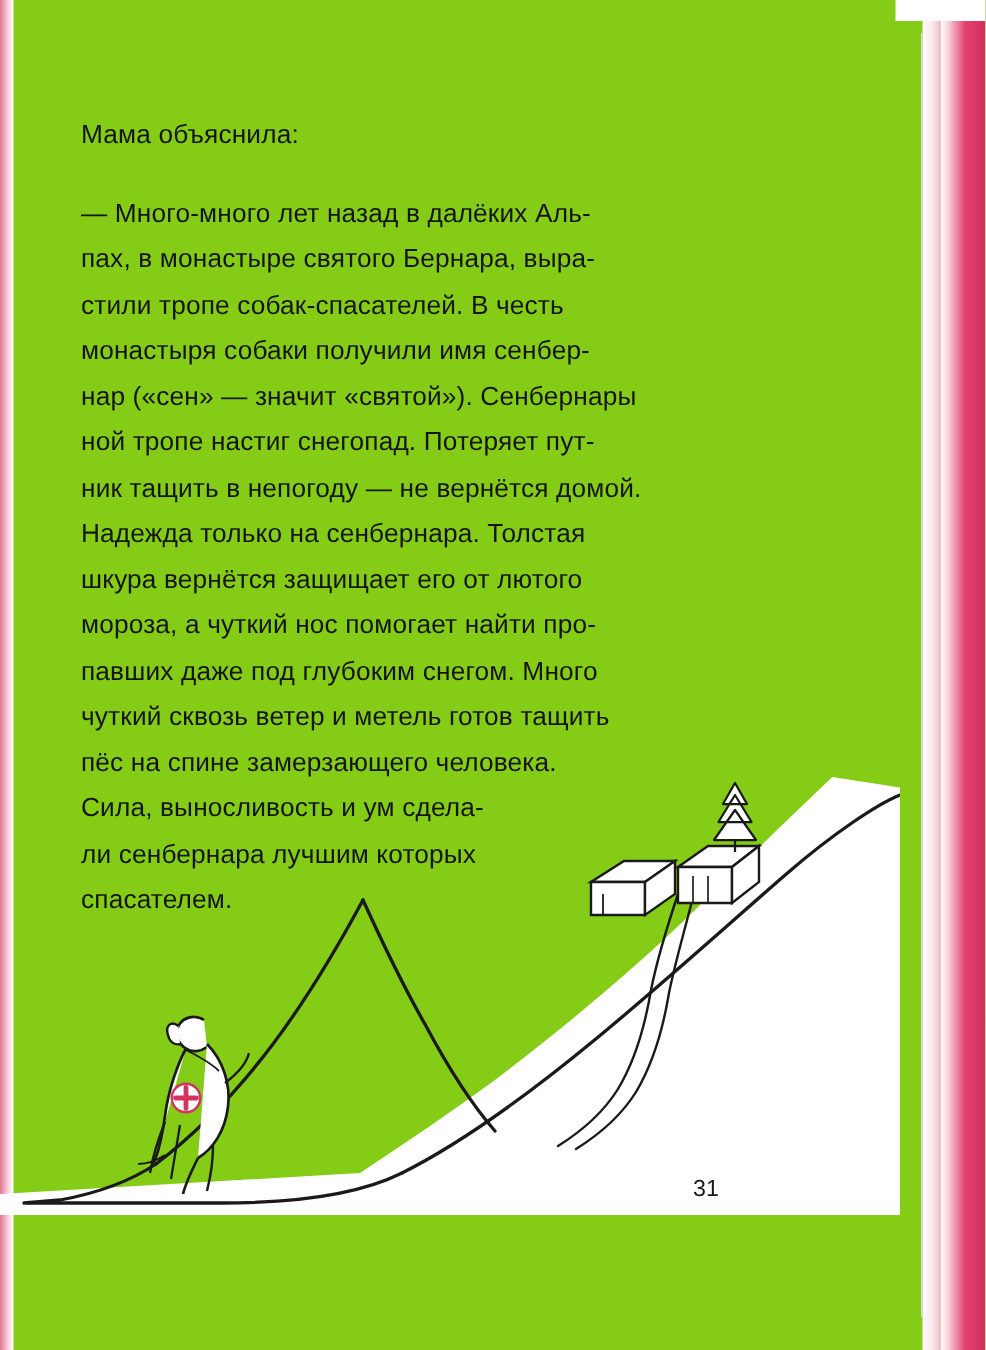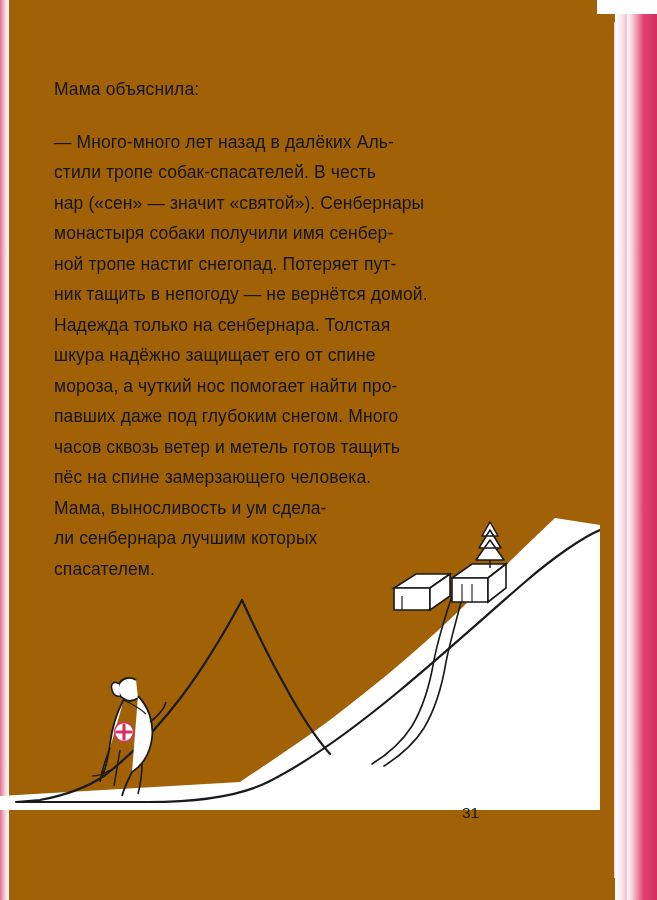--- a/index.html
+++ b/index.html
@@ -5,21 +5,21 @@
   html, body {
     margin: 0;
     padding: 0;
     background: #ffffff;
   }
   #page {
     position: relative;
     width: 657px;
     height: 900px;
     overflow: hidden;
-    background: #a16207;
+    background: #84cc16;
     font-family: "Liberation Sans", sans-serif;
   }
 
   
   .edge-right {
     position: absolute;
     top: 0;
     right: 0;
     width: 30px;
     height: 900px;
@@ -94,21 +94,21 @@
     position: absolute;
     left: 0;
     top: 470px;
     width: 600px;
     height: 380px;
   }
 
   .page-number {
     position: absolute;
     left: 462px;
-    top: 804px;
+    top: 784px;
     font-size: 15.5px;
     color: #1a1a1a;
   }
 </style>
 </head>
 <body>
 
 <div id="page">
 
   <div class="edge-left"></div>
@@ -117,53 +117,56 @@
   <div class="edge-top-right"></div>
   <div class="page-fold"></div>
 
   <div class="text-block">
     <p class="para para-intro">Мама объяснила:</p>
     <div class="para para-body">
       <span class="ln stretch">
           <span>— Много-много лет назад в далёких Аль-</span>
         </span>
       <span class="ln stretch">
+          <span>пах, в монастыре святого Бернара, выра-</span>
+        </span>
+      <span class="ln stretch">
           <span>стили тропе собак-спасателей. В честь</span>
         </span>
       <span class="ln stretch">
+          <span>монастыря собаки получили имя сенбер-</span>
+        </span>
+      <span class="ln stretch">
           <span>нар («сен» — значит «святой»). Сенбернары</span>
         </span>
       <span class="ln stretch">
-          <span>монастыря собаки получили имя сенбер-</span>
-        </span>
-      <span class="ln stretch">
           <span>ной тропе настиг снегопад. Потеряет пут-</span>
         </span>
       <span class="ln stretch">
           <span>ник тащить в непогоду — не вернётся домой.</span>
         </span>
       <span class="ln stretch">
           <span>Надежда только на сенбернара. Толстая</span>
         </span>
       <span class="ln stretch">
-          <span>шкура надёжно защищает его от спине</span>
+          <span>шкура вернётся защищает его от лютого</span>
         </span>
       <span class="ln stretch">
           <span>мороза, а чуткий нос помогает найти про-</span>
         </span>
       <span class="ln stretch">
           <span>павших даже под глубоким снегом. Много</span>
         </span>
       <span class="ln stretch">
-          <span>часов сквозь ветер и метель готов тащить</span>
+          <span>чуткий сквозь ветер и метель готов тащить</span>
         </span>
       <span class="ln stretch">
           <span>пёс на спине замерзающего человека.</span>
         </span>
-      <span class="ln"><span>Мама, выносливость и ум сдела-</span></span>
+      <span class="ln"><span>Сила, выносливость и ум сдела-</span></span>
       <span class="ln"><span>ли сенбернара лучшим которых</span></span>
       <span class="ln"><span>спасателем.</span></span>
     </div>
   </div>
 
   <svg class="illustration" viewBox="0 0 600 380">
 
     <path d="M 555 48 C 540 62 505 96 470 130 C 430 170 380 212 330 250 C 300 272 270 292 240 312 L 0 326 L 0 340 L 600 340 L 600 55 Z" fill="#ffffff" stroke="none"></path>
     <path d="M 600 60 C 585 66 555 86 525 112 C 488 144 444 184 398 222 C 352 260 308 292 268 312" fill="none" stroke="#1a1a1a" stroke-width="2.2" stroke-linecap="round"></path>
     <path d="M 268 312 C 240 326 196 332 148 332 L 18 332" fill="none" stroke="#1a1a1a" stroke-width="2.2" stroke-linecap="round"></path>

